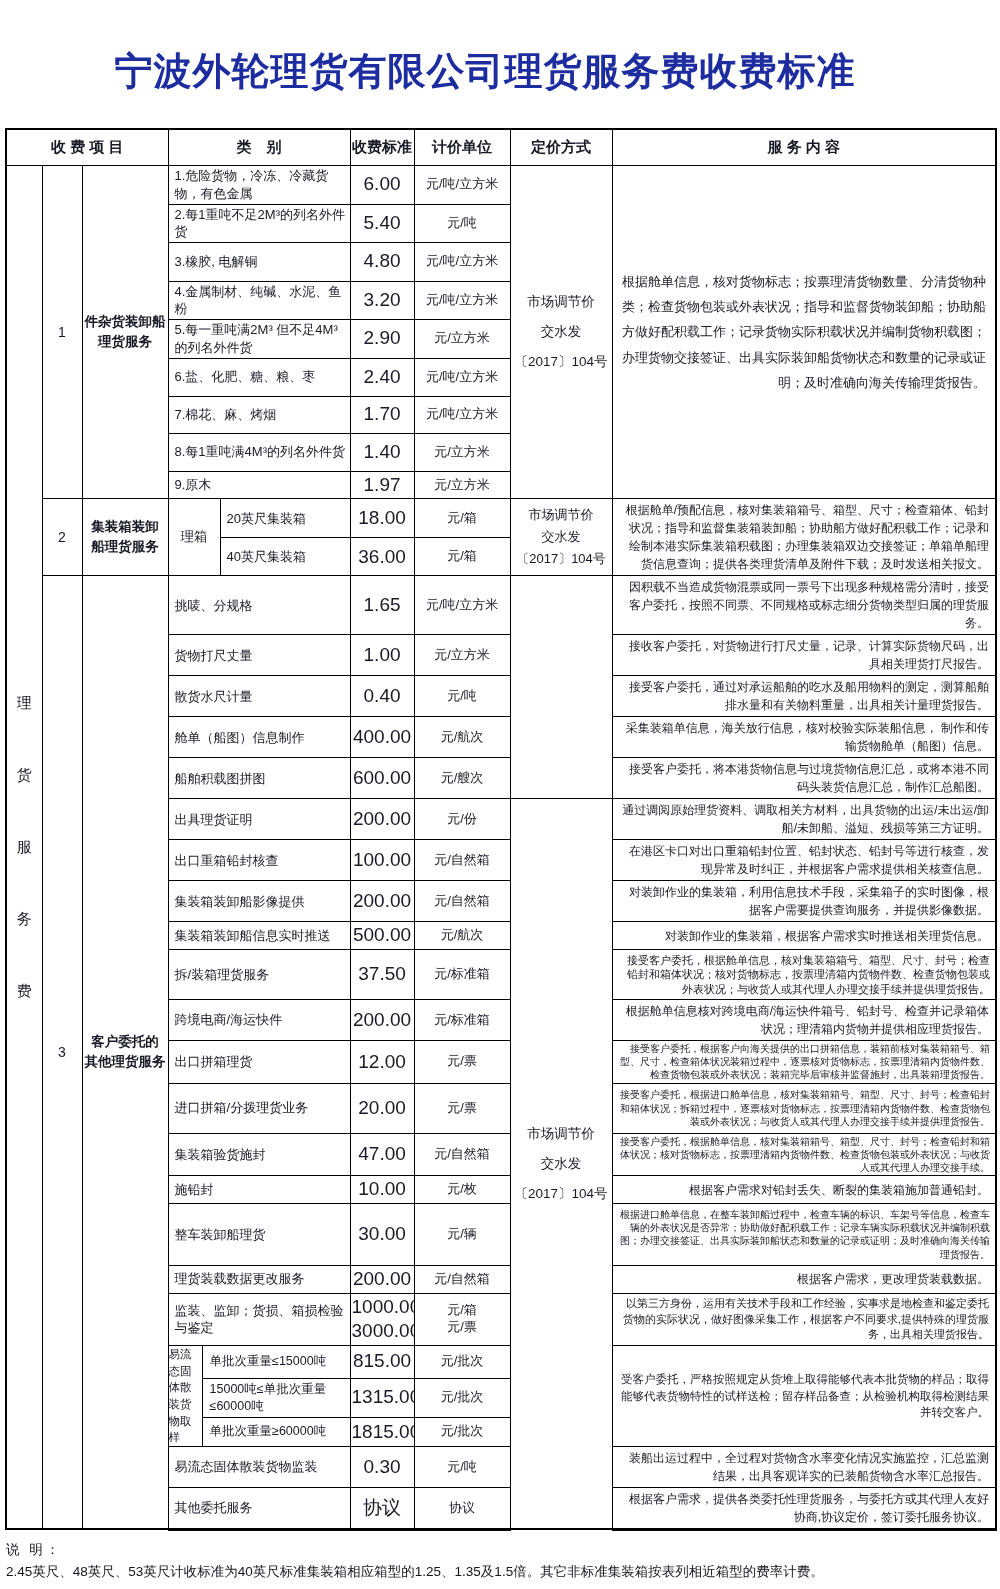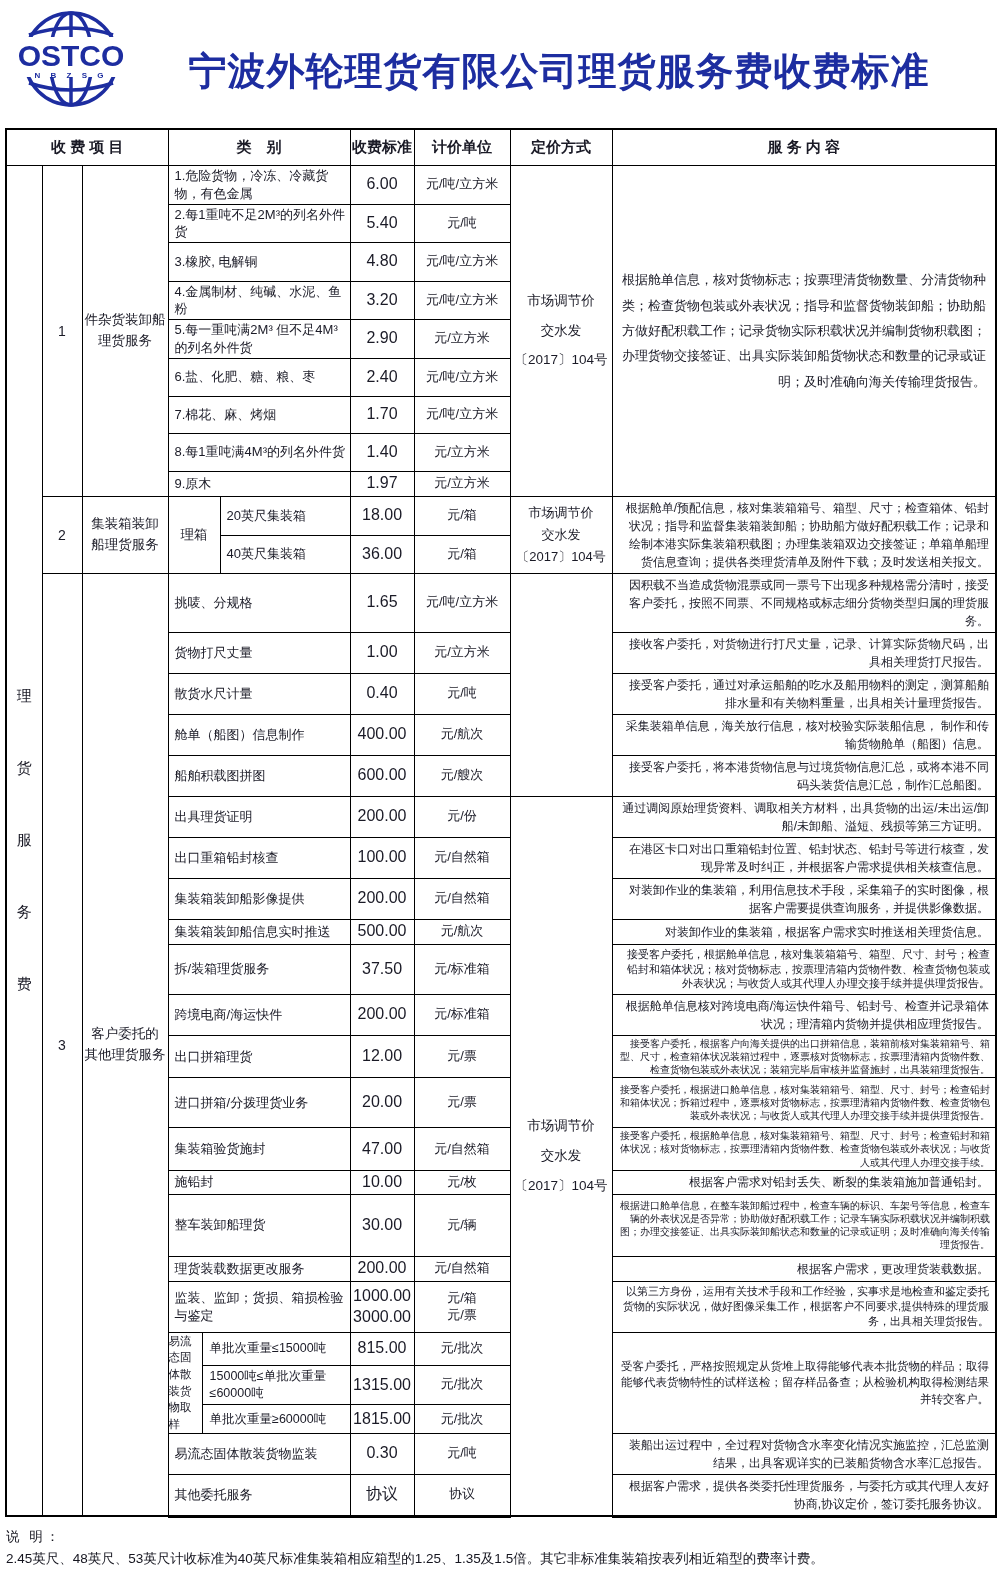--- a/index.html
+++ b/index.html
@@ -6,54 +6,40 @@
   body{width:1000px;height:1589px;font-family:"Liberation Sans","DejaVu Sans",sans-serif;color:#1a1a26;position:relative;}
   .hdr{display:flex;align-items:flex-start;height:122px;padding-top:6px;}
   .logo{width:148px;flex:0 0 148px;display:flex;justify-content:center;}
   .title{flex:1;text-align:center;font-size:38px;font-weight:bold;color:#1d2da0;letter-spacing:1px;margin-top:40px;padding-right:30px;}
   table{border-collapse:collapse;table-layout:fixed;width:990px;margin-left:5px;border:2px solid #000;}
   td{border:1.5px solid #000;vertical-align:middle;overflow:hidden;}
   tr.btm td{border-bottom:3px solid #000;}
   .th{font-weight:bold;font-size:15px;text-align:center;}
   .side{text-align:center;font-size:15px;line-height:72px;}
   .num{text-align:center;font-size:14px;}
-  .sname{text-align:center;font-size:13.5px;line-height:1.5;}
+  .sname{text-align:center;font-size:13.5px;line-height:1.5;font-weight:bold;}
   .item{font-size:13px;text-align:left;padding:1px 4px 1px 6px;line-height:1.35;}
-  .fee{font-size:16px;text-align:center;line-height:1.3;margin-left:28px;}
+  .fee{font-size:19px;text-align:center;line-height:1.3;margin-left:28px;}
   .unit{font-size:13px;text-align:center;line-height:1.3;}
   .pricing{font-size:13.5px;text-align:center;line-height:2.2;}
   .pricing2{font-size:13px;text-align:center;line-height:1.7;}
   .svc{font-size:12px;text-align:right;padding:2px 6px;line-height:1.5;}
   .svc-lg{font-size:13px;line-height:1.95;padding:2px 9px;}
   .svc-sm{font-size:10px;line-height:1.32;padding:1px 5px;margin-left:28px;}
   .cat{text-align:center;font-size:13.5px;}
   .glabel{font-size:11.5px;line-height:1.45;text-align:left;padding:0;}
   .cond{font-size:12.5px;text-align:left;padding:1px 3px 1px 7px;line-height:1.35;}
   .pre{white-space:pre-line;}
   .notes{margin:8px 0 0 6px;font-size:13.5px;line-height:22.5px;color:#15151f;}
   .notes .ntitle{letter-spacing:3px;}
 </style>
 </head>
 <body>
 
 <div class="hdr">
-  <div class="logo">
-    <svg width="138" height="110" viewBox="0 0 138 110">
-      <g stroke="#1d2da0" stroke-width="3.5" fill="none">
-        <circle cx="66" cy="53" r="46"></circle>
-        <ellipse cx="66" cy="53" rx="21" ry="46"></ellipse>
-        <path d="M 24 29 Q 66 15 108 29"></path>
-        <path d="M 24 77 Q 66 91 108 77"></path>
-        <line x1="66" y1="7" x2="66" y2="99"></line>
-      </g>
-      <rect x="0" y="31" width="138" height="40" fill="#ffffff"></rect>
-      <text x="66" y="60" text-anchor="middle" font-size="30" font-weight="bold" fill="#1d2da0" font-family="Liberation Sans, DejaVu Sans, sans-serif">OSTCO</text>
-      <text x="66" y="72" text-anchor="middle" font-size="8" font-weight="bold" fill="#1d2da0" letter-spacing="4" font-family="Liberation Sans, DejaVu Sans, sans-serif">N B Z S G</text>
-    </svg>
-  </div>
   <div class="title">宁波外轮理货有限公司理货服务费收费标准</div>
 </div>
 
 <table>
 <colgroup>
   <col style="width:36px">
       <col style="width:40px">
       <col style="width:86px">
   <col style="width:34px">
       <col style="width:18px">

